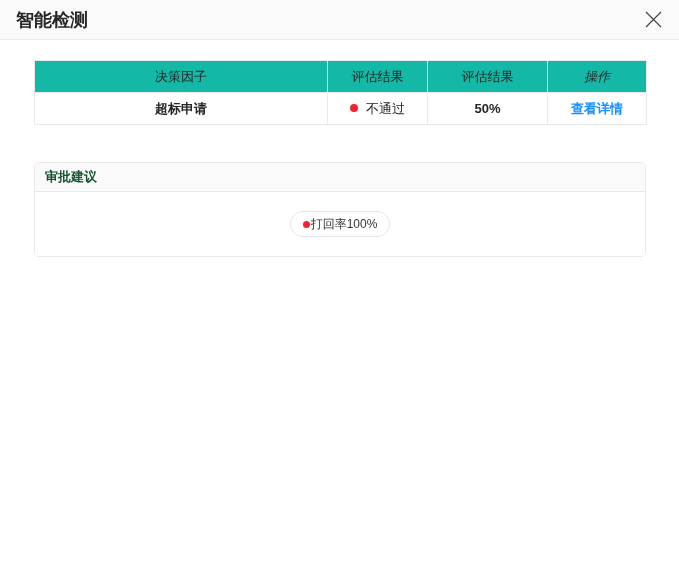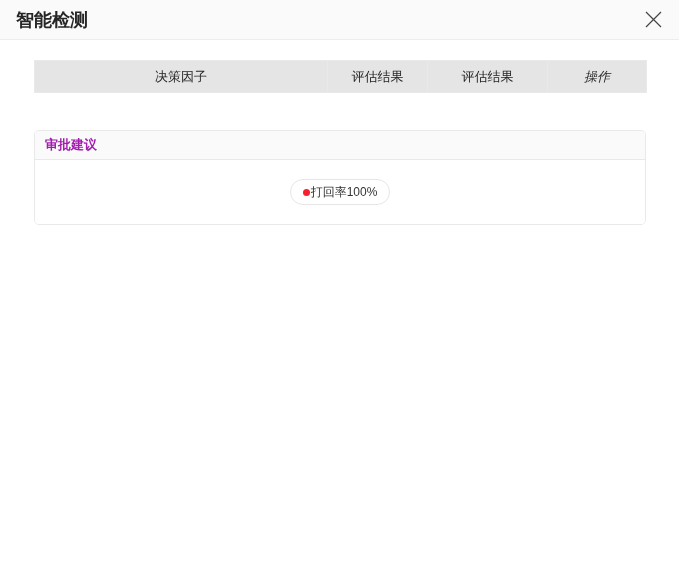--- a/index.html
+++ b/index.html
@@ -48,21 +48,21 @@
     font-size: 13px;
   }
   .detect-table th, .detect-table td {
     border: 1px solid #e9e9e9;
     height: 32px;
     padding: 0 10px;
     text-align: center;
     vertical-align: middle;
   }
   .detect-table th {
-    background: #e5e5e5;
+    background: #14b8a6;
     font-weight: 500;
     color: #262626;
   }
   .col-factor { width: 293px; }
   .col-result { width: 100px; }
   .col-weight { width: 120px; }
   .col-action { width: 99px; font-style: italic; }
   .th-result, .td-result { text-align: right; }
   .cell-bold { font-weight: bold; }
   .status-dot {
@@ -91,21 +91,21 @@
   }
   .suggest-card-header {
     height: 29px;
     background: #fafafa;
     border-bottom: 1px solid #e9e9e9;
     display: flex;
     align-items: center;
     padding: 0 10px;
     font-size: 13px;
     font-weight: bold;
-    color: #a21caf;
+    color: #14532d;
   }
   .suggest-card-body {
     height: 64px;
     background: #ffffff;
     display: flex;
     align-items: center;
     justify-content: center;
     gap: 104px;
   }
   .rate-badge {
@@ -143,20 +143,30 @@
 <table class="detect-table">
   <thead>
     <tr>
       <th class="col-factor">决策因子</th>
       <th class="col-result th-result">评估结果</th>
       <th class="col-weight">评估结果</th>
       <th class="col-action">操作</th>
     </tr>
   </thead>
   <tbody>
+    <tr>
+      <td class="cell-bold">超标申请</td>
+      <td class="td-result">
+        <span class="status-dot" style="background-color: rgb(245, 34, 45);"></span><span>不通过</span>
+      </td>
+      <td class="cell-bold">50%</td>
+      <td>
+        <a class="detail-link">查看详情</a>
+      </td>
+    </tr>
   </tbody>
 </table>
 
 <div class="suggest-card">
   <div class="suggest-card-header">
     <span>审批建议</span>
   </div>
   <div class="suggest-card-body">
     <span class="rate-badge">
       <span class="rate-dot" style="background-color: rgb(245, 34, 45);"></span>

